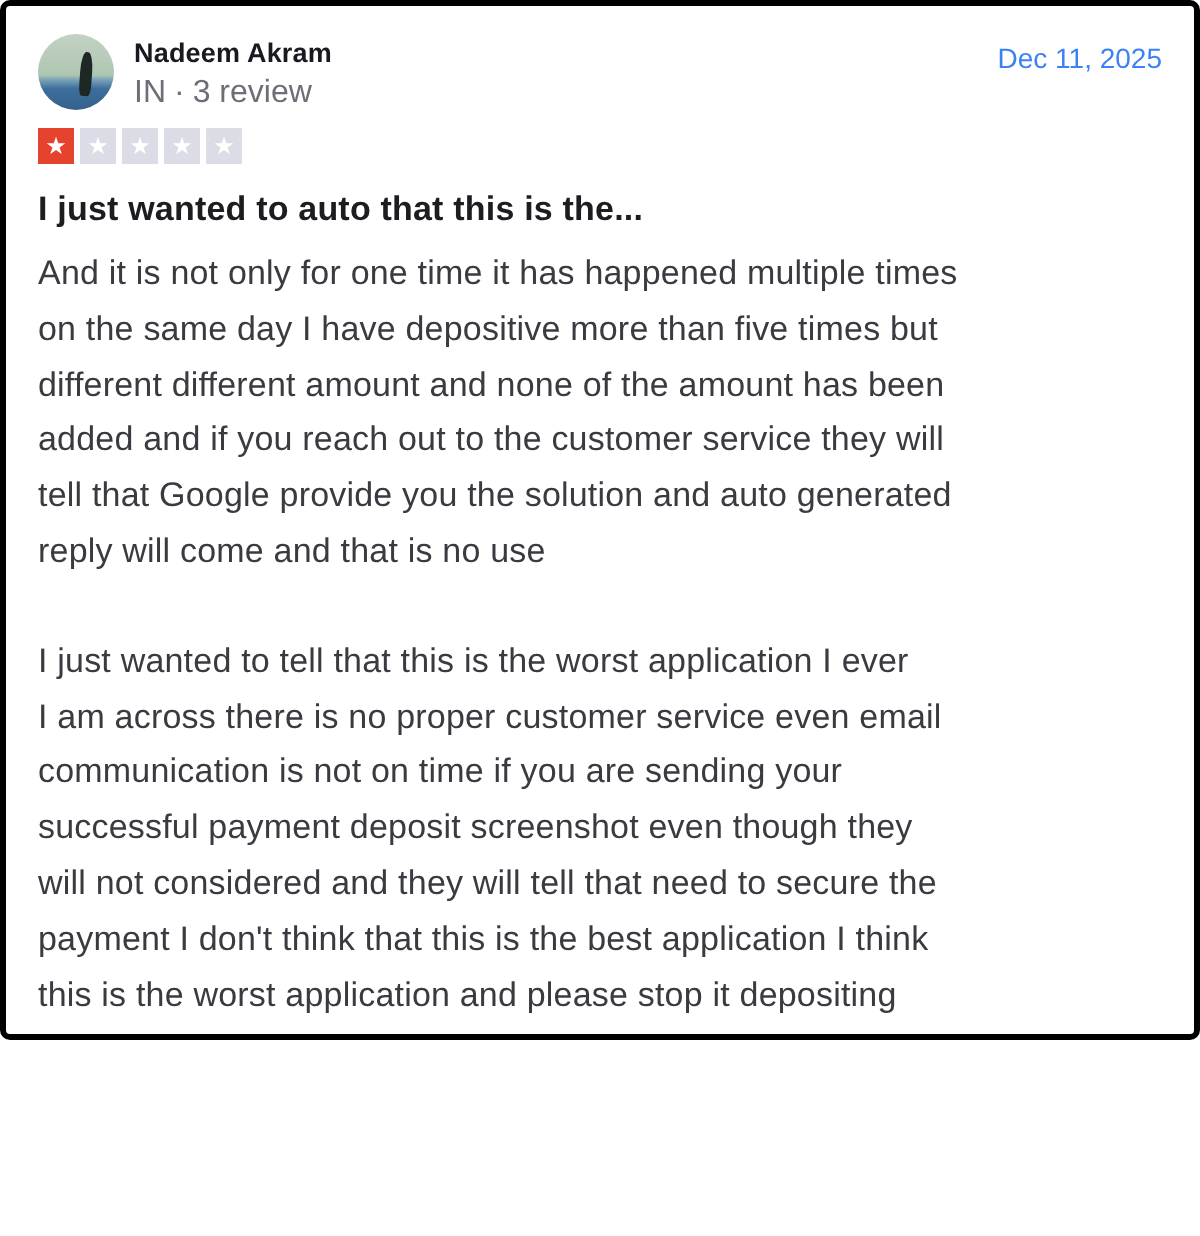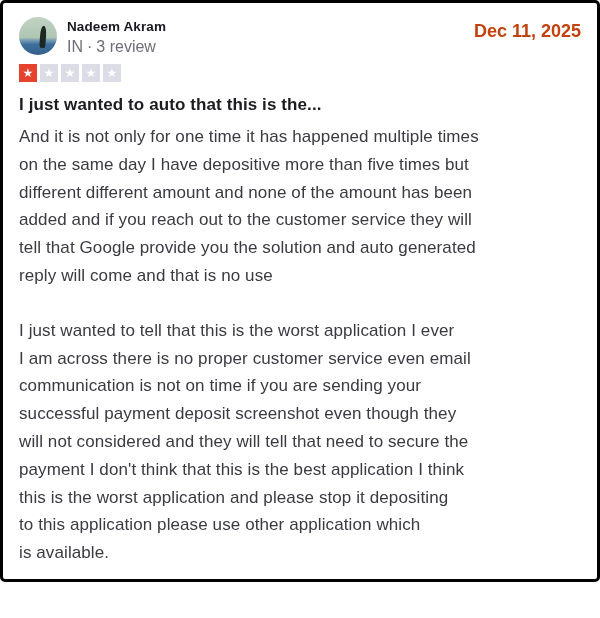--- a/index.html
+++ b/index.html
@@ -1,20 +1,20 @@
 <!DOCTYPE html>
 <html style="--star-active: #e5432d; --star-inactive: #dcdce6;"><head>
 <meta charset="utf-8">
 <style>
   * { margin:0; padding:0; box-sizing:border-box; }
   html,body { background:#fff; }
   body { font-family:"Liberation Sans","DejaVu Sans",sans-serif; }
 
   .card {
-    width:600px; height:582px;
+    width:600px; height:520px;
     background:#fff;
     border:3px solid #000;
     border-radius:5px;
     padding:14px 16px 12px 16px;
     overflow:hidden;
     position:relative;
   }
 
   
   .header { display:flex; align-items:flex-start; }
@@ -27,21 +27,21 @@
   .avatar-silhouette {
     position:absolute; left:54%; top:24%;
     width:15%; height:58%;
     background:#1d2824;
     border-radius:45% 45% 25% 25%;
     transform:rotate(4deg);
   }
   .header-info { margin-left:10px; padding-top:2px; }
   .reviewer-name { font-size:13.5px; font-weight:bold; color:#191922; letter-spacing:.1px; cursor:pointer; }
   .reviewer-meta { margin-top:4px; font-size:16px; color:#6e6e78; display:flex; gap:4px; align-items:center; }
-  .review-date { margin-left:auto; padding-top:4px; font-size:18px; color:#c2410c;font-weight:bold; }
+  .review-date { margin-left:auto; padding-top:4px; font-size:14px; color:#3b82f6; }
 
   
   .stars { margin-top:8px; display:flex; gap:3px; }
   .star {
     width:18px; height:18px;
     display:flex; align-items:center; justify-content:center;
     background:var(--star-inactive,#dcdce6);
     color:#fff; font-size:12px; line-height:18px;
     font-family:"DejaVu Sans",sans-serif;
   }

